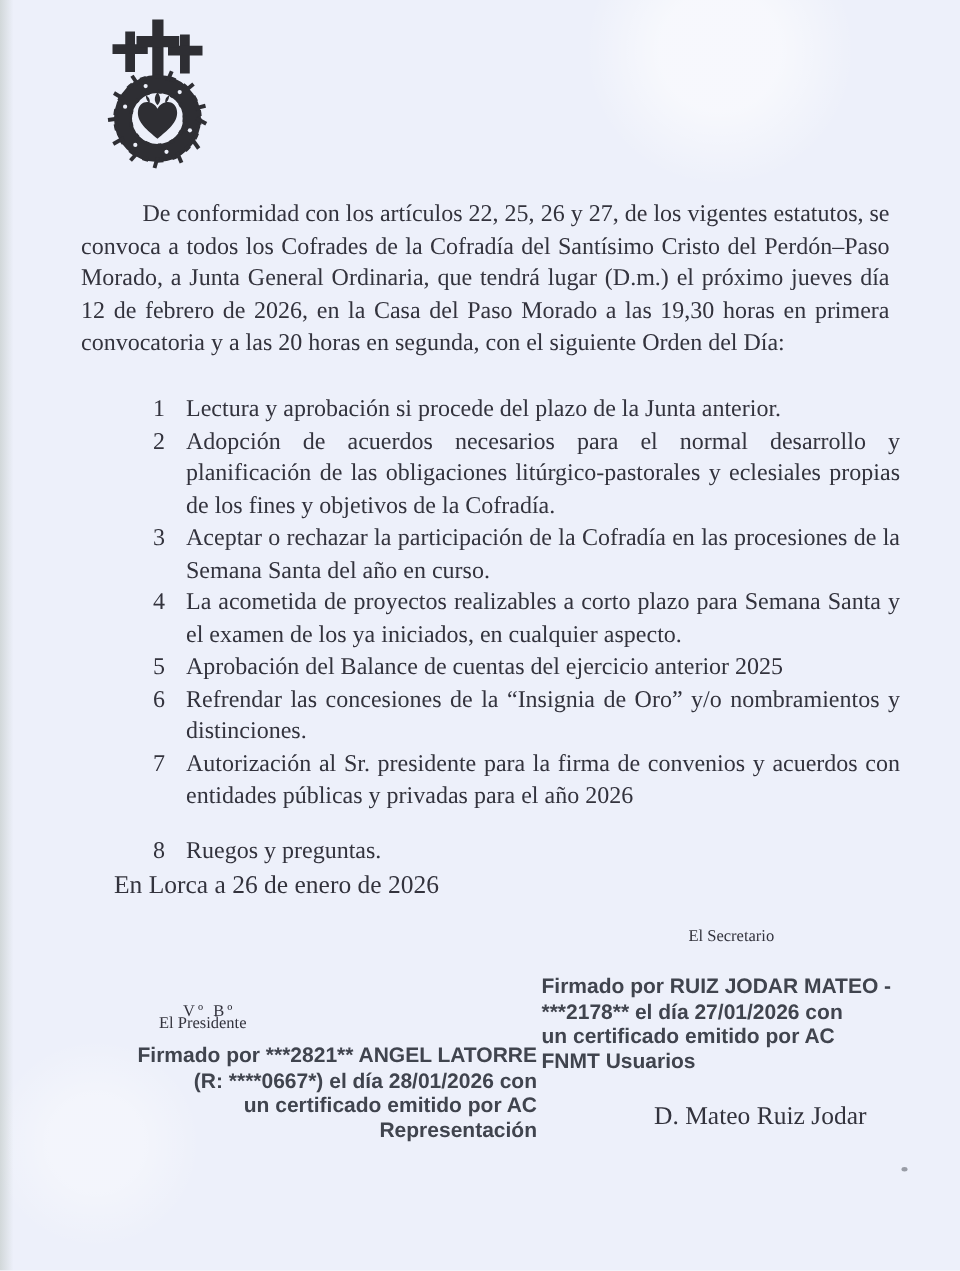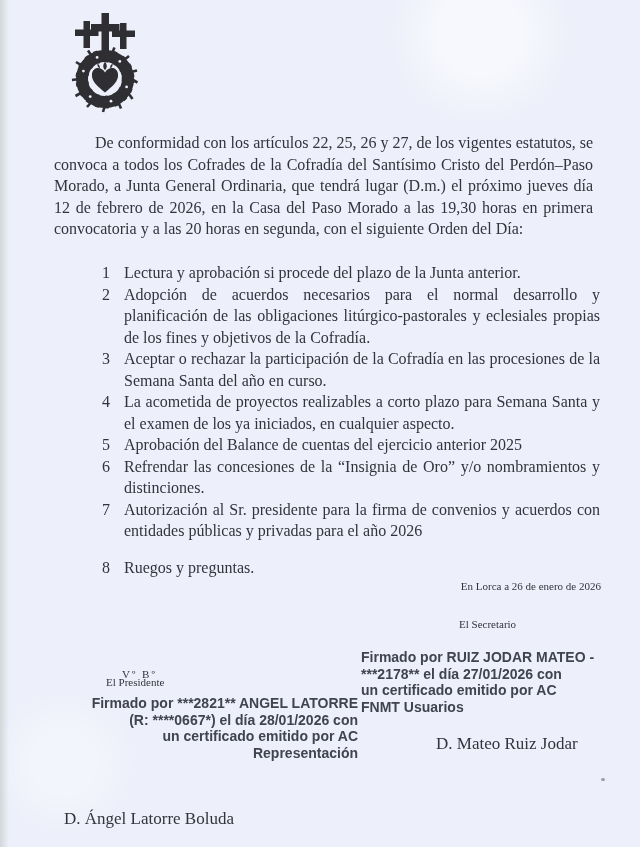--- a/index.html
+++ b/index.html
@@ -24,21 +24,21 @@
     position:absolute;left:50px;top:128px;width:539px;margin:4px;
     font-size:16px;line-height:21.5px;text-align:justify;text-indent:41px;
   }
   .agenda{position:absolute;left:102px;top:262px;width:498px;}
   .agenda-item{display:flex;font-size:16px;line-height:21.5px;}
   .agenda-item .num{width:22px;flex:0 0 22px;}
   .agenda-item .txt{flex:1;text-align:justify;}
   .agenda-item.last{margin-top:15px;}
   .dateline{
     position:absolute;left:62px;top:580px;width:539px;padding-left:14px;
-    box-sizing:border-box;text-align:right;font-size:11px;
+    box-sizing:border-box;text-align:left;font-size:17px;
   }
   .serif-label{position:absolute;font-size:11px;white-space:nowrap;}
   .sec-label{left:459px;top:618px;}
   .pres-vb{left:122px;top:653px;letter-spacing:2px;margin-top:15px;}
   .pres-label{left:106px;top:676px;}
   .sec-name{left:436px;top:734px;font-size:17px;}
   .pres-name{left:64px;top:809px;font-size:17px;}
   .mono{
     position:absolute;
     font-family:Liberation Sans, sans-serif;
@@ -151,16 +151,15 @@
 un certificado emitido por AC
 FNMT Usuarios</div>
   <div class="serif-label sec-name">D. Mateo Ruiz Jodar</div>
 
   <div class="serif-label pres-vb">Vº Bº</div>
   <div class="serif-label pres-label">El Presidente</div>
   <div class="mono pres-sig">Firmado por ***2821** ANGEL LATORRE
 (R: ****0667*) el día 28/01/2026 con
 un certificado emitido por AC
 Representación</div>
-  <div class="serif-label pres-name">D. Ángel Latorre Boluda</div>
 
   <div class="speck"></div>
 </div>
 
 </body></html>

